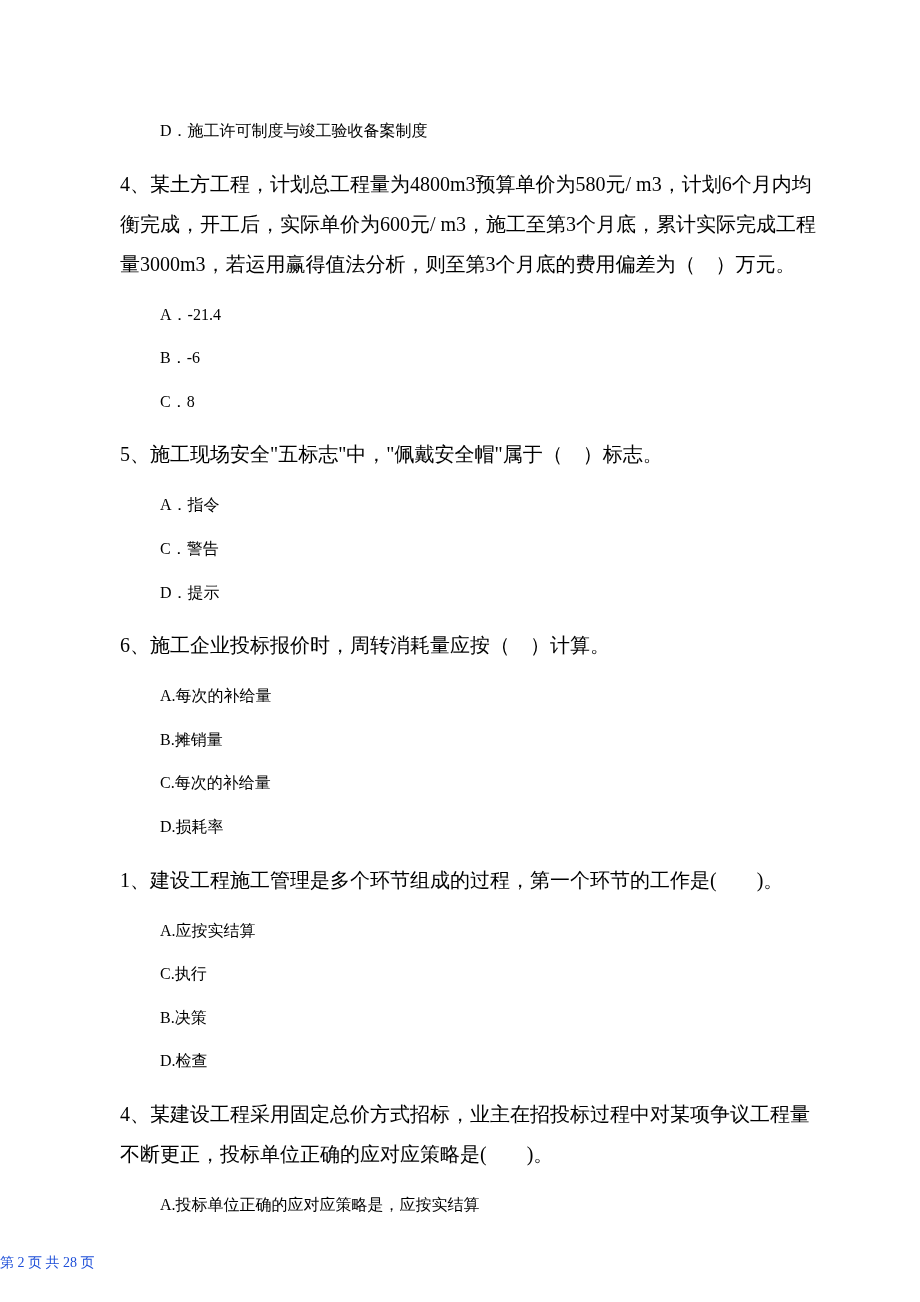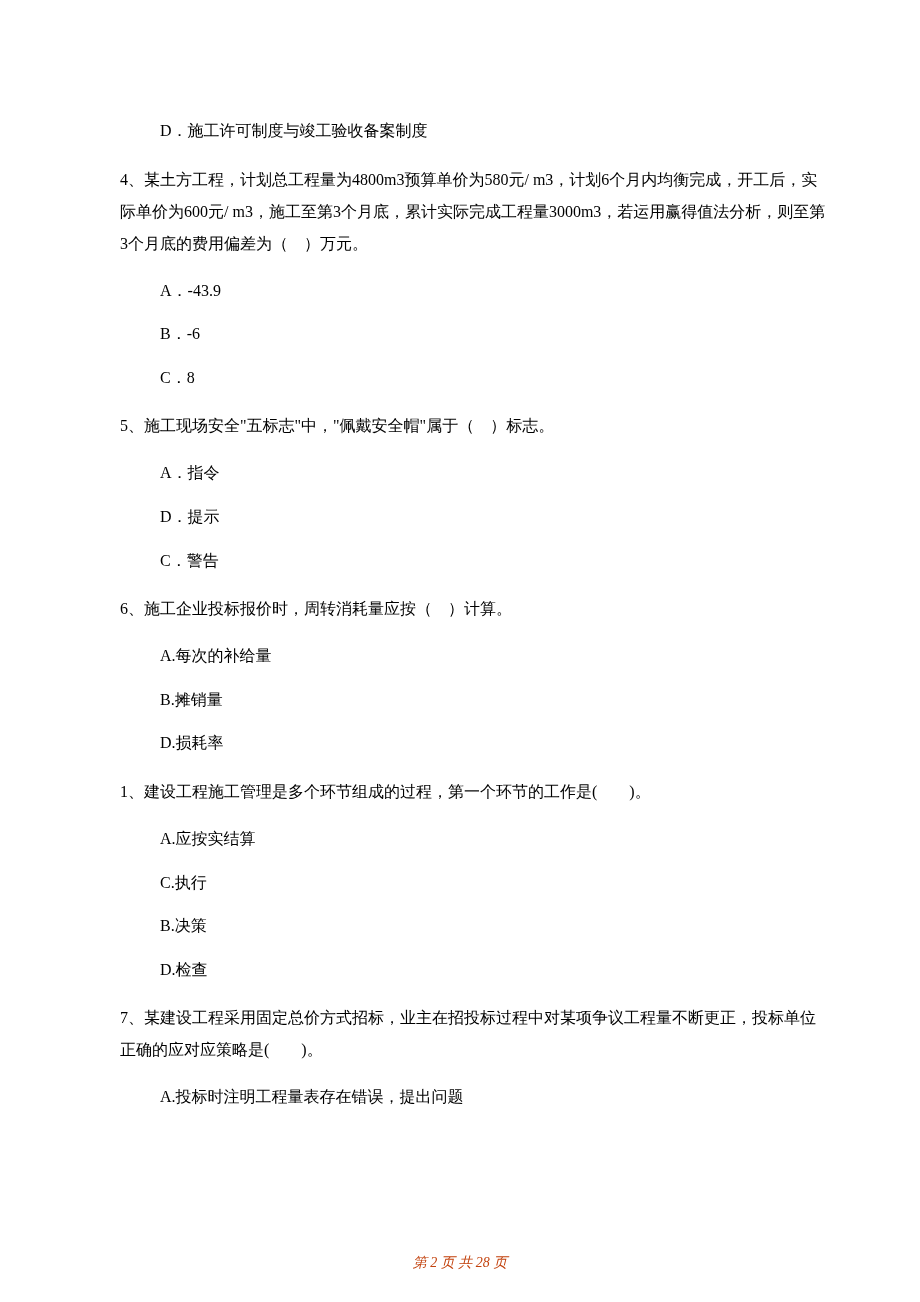--- a/index.html
+++ b/index.html
@@ -16,60 +16,59 @@
     box-sizing: border-box;
     padding: 100px 92px 40px 120px;
     position: relative;
   }
   .option {
     font-size: 16px;
     line-height: 1.6;
     margin: 18px 0 18px 40px;
   }
   .question {
-    font-size: 16px;
+    font-size: 20px;
     line-height: 2.0;
     margin: 20px 0 12px 0;
   }
   .footer {
     position: absolute;
     bottom: 30px;
     left: 0;
     width: 920px;
-    text-align: center;
     font-size: 14px;
-    color: #c2410c;
-    font-style: italic;
+    color: #1d4ed8;
   }
 </style>
 </head>
 <body>
 
 <div class="page">
 
   <div class="option">D．施工许可制度与竣工验收备案制度</div>
 
   <div class="question">4、某土方工程，计划总工程量为4800m3预算单价为580元/ m3，计划6个月内均衡完成，开工后，实际单价为600元/ m3，施工至第3个月底，累计实际完成工程量3000m3，若运用赢得值法分析，则至第3个月底的费用偏差为（　）万元。</div>
-  <div class="option">A．-43.9</div>
+  <div class="option">A．-21.4</div>
   <div class="option">B．-6</div>
   <div class="option">C．8</div>
 
   <div class="question">5、施工现场安全"五标志"中，"佩戴安全帽"属于（　）标志。</div>
   <div class="option">A．指令</div>
+  <div class="option">C．警告</div>
   <div class="option">D．提示</div>
-  <div class="option">C．警告</div>
 
   <div class="question">6、施工企业投标报价时，周转消耗量应按（　）计算。</div>
   <div class="option">A.每次的补给量</div>
   <div class="option">B.摊销量</div>
+  <div class="option">C.每次的补给量</div>
   <div class="option">D.损耗率</div>
 
   <div class="question">1、建设工程施工管理是多个环节组成的过程，第一个环节的工作是(　　)。</div>
   <div class="option">A.应按实结算</div>
   <div class="option">C.执行</div>
   <div class="option">B.决策</div>
   <div class="option">D.检查</div>
 
-  <div class="question">7、某建设工程采用固定总价方式招标，业主在招投标过程中对某项争议工程量不断更正，投标单位正确的应对应策略是(　　)。</div>
-  <div class="option">A.投标时注明工程量表存在错误，提出问题</div>
+  <div class="question">4、某建设工程采用固定总价方式招标，业主在招投标过程中对某项争议工程量不断更正，投标单位正确的应对应策略是(　　)。</div>
+  <div class="option">A.投标单位正确的应对应策略是，应按实结算</div>
 
   <div class="footer">第 2 页 共 28 页</div>
 </div>
 
 </body></html>

